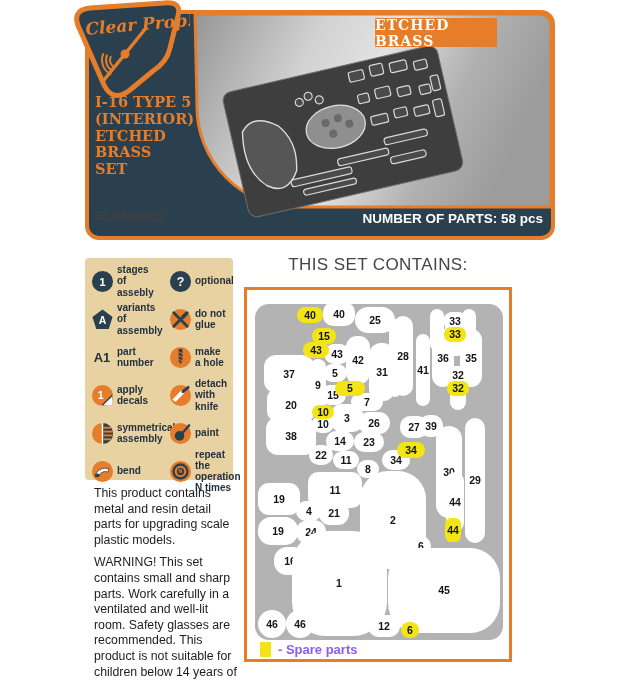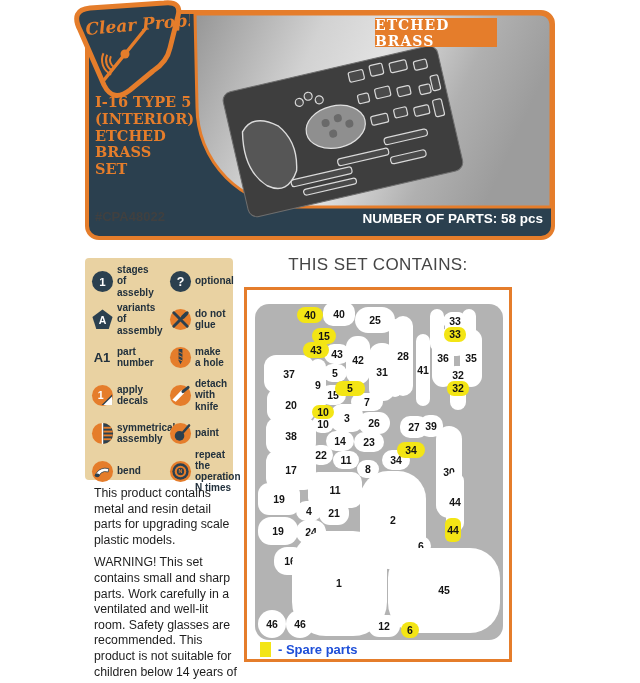--- a/index.html
+++ b/index.html
@@ -45,21 +45,21 @@
             border:3px solid #e57d2b;box-sizing:border-box;}
   #fret-plate{position:absolute;left:8px;top:14px;width:248px;height:336px;background:#b3b3b3;
               border-radius:14px;z-index:0;}
   .part{position:absolute;display:flex;align-items:center;justify-content:center;
         font-weight:bold;font-size:10.5px;color:#141414;}
   .part-deco{background:#fff;z-index:1;}
   .part-white{background:#fff;z-index:2;}
   .part-yellow{background:#f3e515;z-index:3;}
   #spare-legend{position:absolute;left:13px;top:352px;display:flex;align-items:center;gap:7px;z-index:4;}
   #spare-swatch{width:11px;height:15px;background:#f3e515;}
-  #spare-label{font-size:13px;font-weight:bold;color:#1d4ed8;}
+  #spare-label{font-size:13px;font-weight:bold;color:#8b5cf6;}
 </style>
 </head>
 <body>
 
 <div id="page">
 
   <div id="banner">
     <svg class="bg" width="470" height="230" viewBox="0 0 470 230">
       <defs>
         <linearGradient id="silver" x1="0" y1="0" x2="1" y2="0.25">
@@ -266,22 +266,22 @@
       <div class="part part-white" style="left: 111px; top: 122px; width: 32px; height: 22px; border-radius: 11px;">26</div>
       <div class="part part-white" style="left: 153px; top: 126px; width: 28px; height: 22px; border-radius: 10px;">27</div>
       <div class="part part-white" style="left: 172px; top: 125px; width: 24px; height: 22px; border-radius: 10px;">39</div>
       <div class="part part-white" style="left: 19px; top: 127px; width: 50px; height: 38px; border-radius: 12px;">38</div>
       <div class="part part-white" style="left: 79px; top: 141px; width: 28px; height: 20px; border-radius: 10px;">14</div>
       <div class="part part-white" style="left: 107px; top: 142px; width: 30px; height: 20px; border-radius: 10px;">23</div>
       <div class="part part-white" style="left: 135px; top: 160px; width: 28px; height: 20px; border-radius: 10px;">34</div>
       <div class="part part-white" style="left: 62px; top: 155px; width: 24px; height: 20px; border-radius: 10px;">22</div>
       <div class="part part-white" style="left: 86px; top: 161px; width: 26px; height: 18px; border-radius: 9px;">11</div>
       <div class="part part-white" style="left: 189px; top: 136px; width: 26px; height: 92px; border-radius: 13px;">30</div>
-      <div class="part part-white" style="left: 19px; top: 160px; width: 50px; height: 40px; border-radius: 12px;">17</div>
       <div class="part part-white" style="left: 110px; top: 170px; width: 22px; height: 18px; border-radius: 9px;">8</div>
+      <div class="part part-white" style="left: 218px; top: 127.5px; width: 20px; height: 125px; border-radius: 10px;">29</div>
       <div class="part part-white" style="left: 61px; top: 182px; width: 54px; height: 36px; border-radius: 10px;">11</div>
       <div class="part part-white" style="left: 11px; top: 193px; width: 42px; height: 32px; border-radius: 11px;">19</div>
       <div class="part part-white" style="left: 199px; top: 182px; width: 18px; height: 60px; border-radius: 9px;">44</div>
       <div class="part part-white" style="left: 49px; top: 211px; width: 26px; height: 20px; border-radius: 10px;">4</div>
       <div class="part part-white" style="left: 72px; top: 211px; width: 30px; height: 24px; border-radius: 11px;">21</div>
       <div class="part part-white" style="left: 113px; top: 181px; width: 66px; height: 98px; border-radius: 28px;">2</div>
       <div class="part part-white" style="left: 11px; top: 227px; width: 40px; height: 28px; border-radius: 13px;">19</div>
       <div class="part part-white" style="left: 49px; top: 230px; width: 30px; height: 24px; border-radius: 12px;">24</div>
       <div class="part part-white" style="left: 27px; top: 257px; width: 32px; height: 28px; border-radius: 13px;">16</div>
       <div class="part part-white" style="left: 164px; top: 246px; width: 20px; height: 20px; border-radius: 10px;">6</div>

